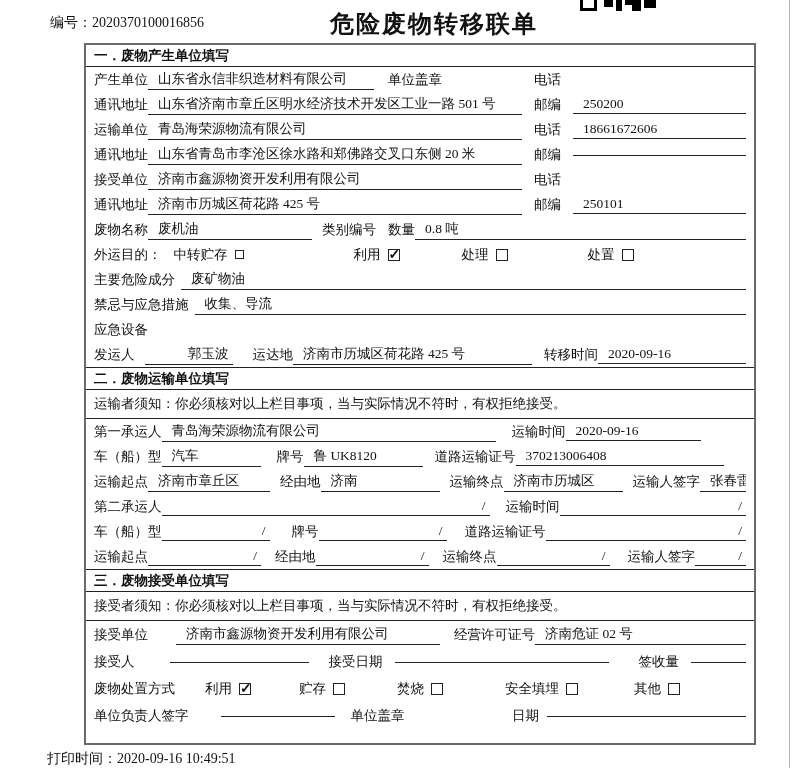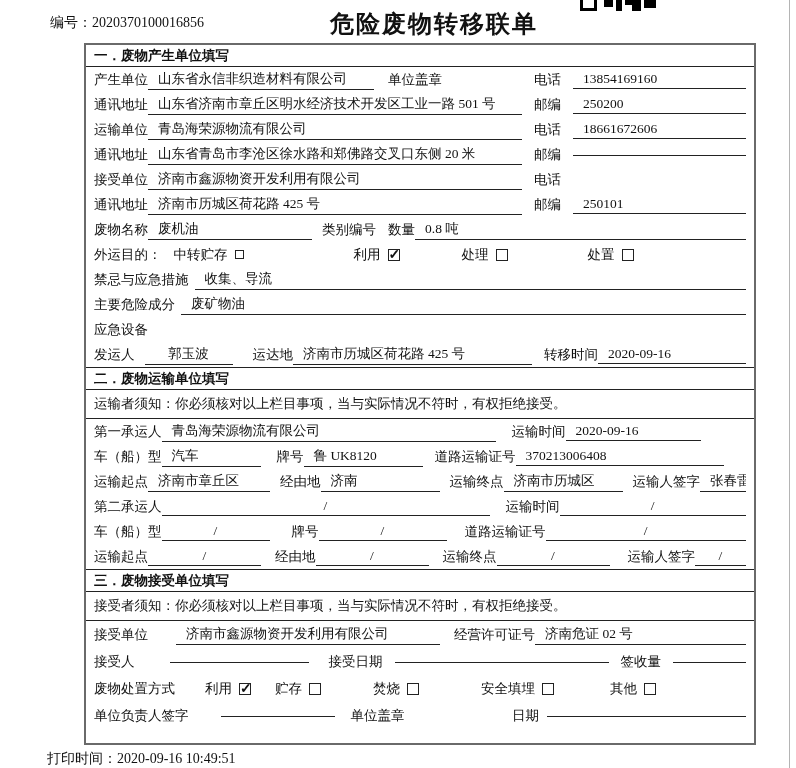--- a/index.html
+++ b/index.html
@@ -20,21 +20,21 @@
   
   .form{position:absolute;left:84px;top:43px;width:672px;height:702px;border:2px solid #6a6a6a;
         box-sizing:border-box;display:flex;flex-direction:column;}
   .row{display:flex;align-items:center;padding:0 8px;height:25px;flex:none;font-size:13.5px;white-space:nowrap;}
   .sec-header{height:21px;font-weight:bold;border-bottom:1px solid #222;align-items:center;}
   .sec-header.mid{border-top:1px solid #222;text-align:center;}
   .note-row{height:28px;border-bottom:1px solid #222;}
   .lbl{flex:none;}
   .u{border-bottom:1px solid #222;padding:0 4px 1px 10px;min-width:30px;overflow:hidden;}
   .u.fx{flex:1;}
-  .u.ctr{text-align:center;padding-left:4px;}
+  .u.ctr{text-align:right;padding-left:4px;}
   .spacer{flex:1;}
   .rcol{width:212px;flex:none;display:flex;align-items:center;}
   .rcol .lbl{margin-right:12px;}
   .rcol .u{flex:1;}
   .cb{width:12px;height:12px;border:1px solid #222;display:inline-block;position:relative;
       margin-left:7px;flex:none;box-sizing:border-box;}
   .cb.sm{width:9px;height:9px;}
   .cb.checked::after{content:"\2713";position:absolute;left:0px;top:-4px;font-size:14px;font-weight:bold;color:#111;}
   .print-line{position:absolute;left:47px;top:750px;font-size:14px;white-space:nowrap;}
 </style>
@@ -59,21 +59,20 @@
 
     <div class="row sec-header">一．废物产生单位填写</div>
 
     <div class="row">
       <span class="lbl">产生单位</span>
       <span class="u" style="width:212px">山东省永信非织造材料有限公司</span>
       <span class="lbl" style="margin-left:14px">单位盖章</span>
       <span class="spacer"></span>
       <span class="rcol">
         <span class="lbl">电话</span>
-        <span class="u">13854169160</span>
       </span>
     </div>
 
     <div class="row">
       <span class="lbl">通讯地址</span>
       <span class="u fx" style="margin-right:12px">山东省济南市章丘区明水经济技术开发区工业一路 501 号</span>
       <span class="rcol">
         <span class="lbl">邮编</span>
         <span class="u">250200</span>
       </span>
@@ -129,27 +128,27 @@
       <span class="cb sm"></span>
       <span class="lbl" style="margin-left:110px">利用</span>
       <span class="cb checked"></span>
       <span class="lbl" style="margin-left:62px">处理</span>
       <span class="cb"></span>
       <span class="lbl" style="margin-left:80px">处置</span>
       <span class="cb"></span>
     </div>
 
     <div class="row">
+      <span class="lbl">主要危险成分</span>
+      <span class="u fx" style="margin-left:6px">废矿物油</span>
+    </div>
+
+    <div class="row">
       <span class="lbl">禁忌与应急措施</span>
       <span class="u fx" style="margin-left:6px">收集、导流</span>
-    </div>
-
-    <div class="row">
-      <span class="lbl">主要危险成分</span>
-      <span class="u fx" style="margin-left:6px">废矿物油</span>
     </div>
 
     <div class="row">
       <span class="lbl">应急设备</span>
     </div>
 
     <div class="row">
       <span class="lbl">发运人</span>
       <span class="u ctr" style="width:80px;margin-left:10px">郭玉波</span>
       <span class="lbl" style="margin-left:20px">运达地</span>
@@ -223,29 +222,29 @@
       <span class="u" style="width:250px;margin-left:28px">济南市鑫源物资开发利用有限公司</span>
       <span class="lbl" style="margin-left:14px">经营许可证号</span>
       <span class="u fx">济南危证 02 号</span>
     </div>
 
     <div class="row" style="height:27px">
       <span class="lbl">接受人</span>
       <span class="u" style="width:125px;margin-left:35px"></span>
       <span class="lbl" style="margin-left:20px">接受日期</span>
       <span class="u" style="width:200px;margin-left:12px"></span>
-      <span class="lbl" style="margin-left:12px">签收量</span>
+      <span class="lbl" style="margin-left:30px">签收量</span>
       <span class="u fx" style="margin-left:12px"></span>
     </div>
 
     <div class="row" style="height:27px">
       <span class="lbl">废物处置方式</span>
       <span class="lbl" style="margin-left:30px">利用</span>
       <span class="cb checked"></span>
-      <span class="lbl" style="margin-left:24px">贮存</span>
+      <span class="lbl" style="margin-left:48px">贮存</span>
       <span class="cb"></span>
       <span class="lbl" style="margin-left:52px">焚烧</span>
       <span class="cb"></span>
       <span class="lbl" style="margin-left:62px">安全填埋</span>
       <span class="cb"></span>
       <span class="lbl" style="margin-left:56px">其他</span>
       <span class="cb"></span>
     </div>
 
     <div class="row" style="height:27px">

